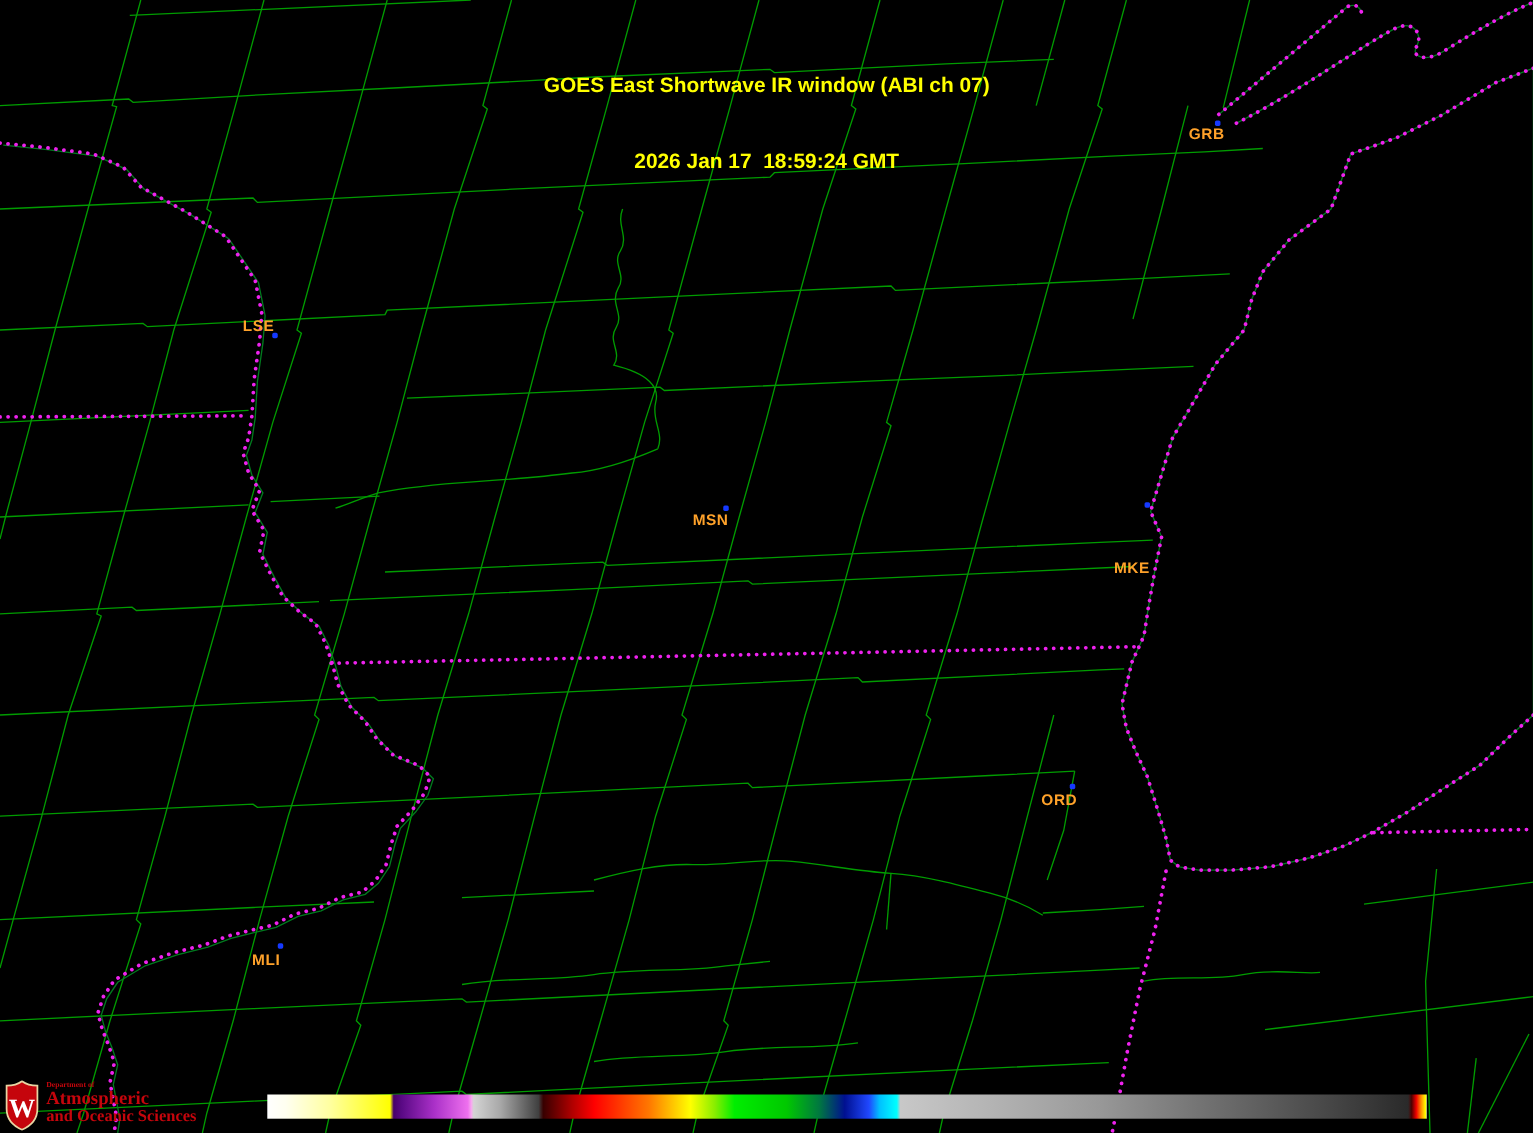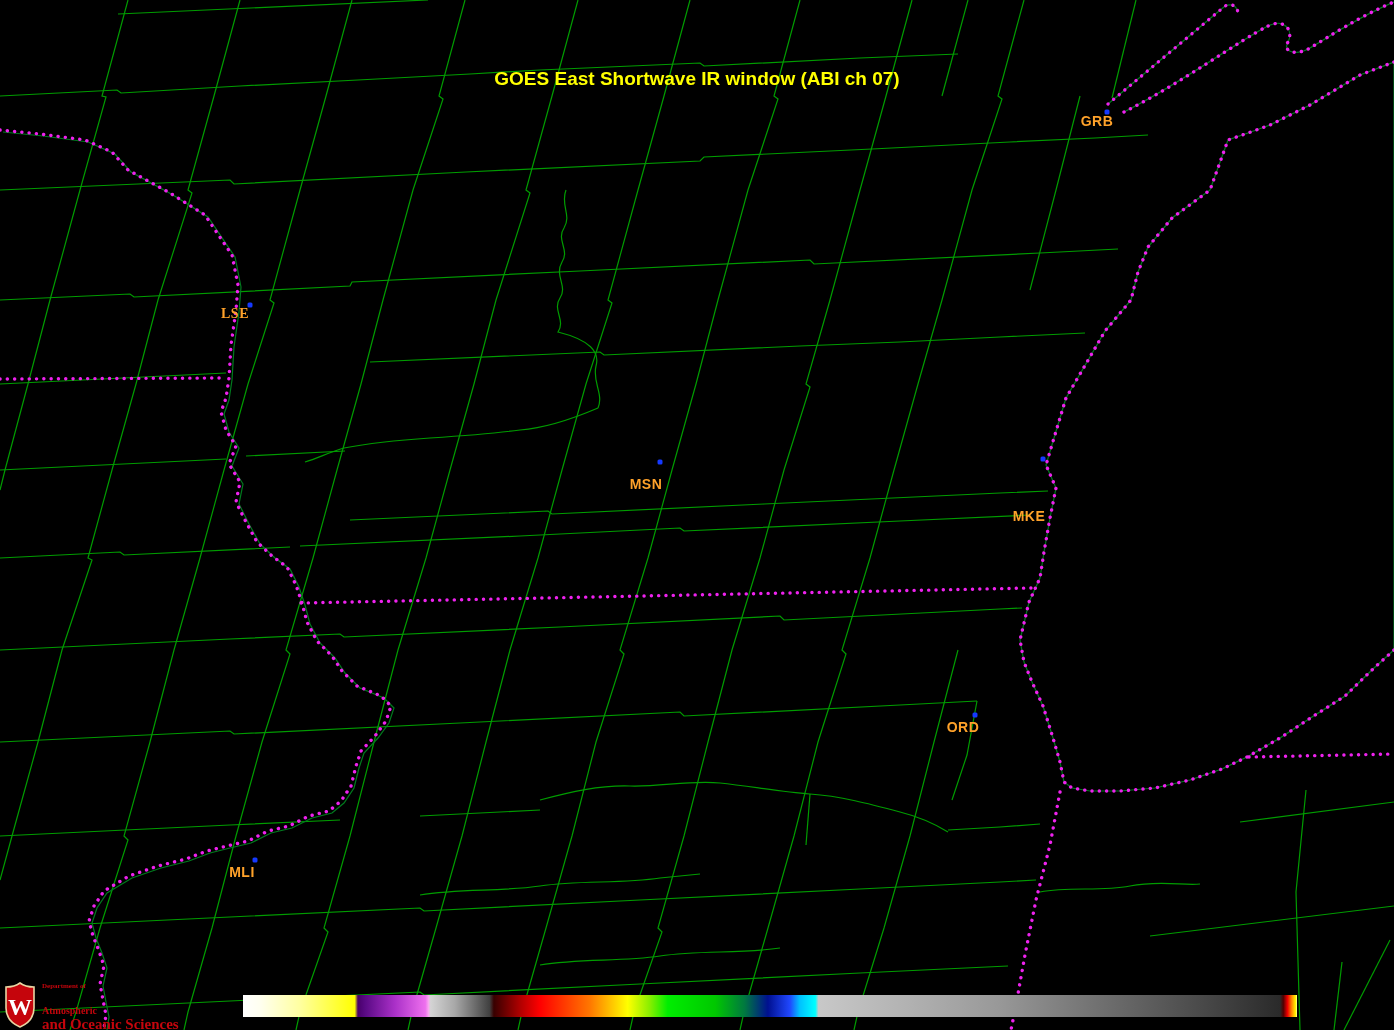--- a/index.html
+++ b/index.html
@@ -16,21 +16,21 @@
          white-space:pre;}
   .station-label{position:absolute;transform:translate(-50%,-50%);
          color:var(--station-label,#ffa22a);font-size:14px;font-weight:bold;letter-spacing:.5px;}
   .station-dot{position:absolute;width:5px;height:5px;border-radius:1.5px;
          transform:translate(-50%,-50%);background:var(--station-dot,#1539ff);}
   .colorbar{position:absolute;}
   .logo{position:absolute;left:4px;top:982px;display:flex;align-items:flex-start;}
   .logo-text{margin-left:6px;color:var(--logo-red,#c5050c);
              font-family:"Liberation Serif",serif;line-height:1.05;}
   .logo-dept{font-size:7px;font-weight:bold;margin-top:1px;}
-  .logo-l1{font-size:10px;font-weight:600;margin-top:16px;}
+  .logo-l1{font-size:17px;font-weight:600;}
   .logo-l2{font-size:15px;font-weight:600;}
 </style>
 </head>
 <body>
 
 <div class="stage">
 
   <svg class="map" width="1394" height="1030" viewBox="0 0 1394 1030">
 
     <g class="county">
@@ -99,32 +99,33 @@
       <path d="M1394,62 L1360,75 L1310,105 L1270,125 L1248,133 L1228,140 L1210,190 L1172,218 L1148,247 L1138,272 L1131,300 L1105,331 L1087,362 L1066,398 L1054,438 L1046,465 L1056,488 L1050,518 L1044,552 L1040,578 L1029,602 L1020,640 L1024,662 L1032,682 L1043,706 L1053,738 L1060,762 L1064,782 L1072,788 L1090,791 L1120,791 L1155,788 L1190,780 L1222,769 L1247,757 L1280,738 L1312,717 L1345,696 L1374,668 L1394,650"></path>
       <path d="M1108,104 L1225,6 Q1235,2 1238,12"></path>
       <path d="M1124,112 C1180,84 1240,40 1268,26 C1284,18 1294,30 1288,42 C1282,52 1296,56 1310,48 C1330,36 1360,16 1394,2"></path>
       <path d="M1060,792 L1050,845 L1036,900 L1025,955 L1016,1005 L1011,1030"></path>
       <path d="M1249,757 L1394,754"></path>
     </g>
   </svg>
 
   <div class="title">
     <div>GOES East Shortwave IR window (ABI ch 07)</div>
+    <div>2026 Jan 17  18:59:24 GMT</div>
   </div>
 
   <span class="station-dot" style="left: 1107px; top: 112px;"></span>
   <span class="station-dot" style="left: 250px; top: 305px;"></span>
   <span class="station-dot" style="left: 660px; top: 462px;"></span>
   <span class="station-dot" style="left: 1043px; top: 459px;"></span>
   <span class="station-dot" style="left: 975px; top: 715px;"></span>
   <span class="station-dot" style="left: 255px; top: 860px;"></span>
 
   <span class="station-label" style="left: 1097px; top: 121px;">GRB</span>
-  <span class="station-label" style="left: 235px; top: 314px; font-family: Liberation Serif, serif;">LSE</span>
-  <span class="station-label" style="left: 646px; top: 484px;">MSN</span>
+  <span class="station-label" style="left: 235px; top: 296px;">LSE</span>
+  <span class="station-label" style="left: 646px; top: 472px;">MSN</span>
   <span class="station-label" style="left: 1029px; top: 471px; margin-top: 45px;">MKE</span>
   <span class="station-label" style="left: 963px; top: 727px;">ORD</span>
   <span class="station-label" style="left: 242px; top: 872px;">MLI</span>
 
   <div class="colorbar" style="left: 243px; top: 995px; width: 1054px; height: 22px; background: linear-gradient(to right, rgb(255, 255, 255) 0%, rgb(255, 255, 240) 1.6%, rgb(255, 255, 160) 5.4%, rgb(255, 255, 0) 10.6%, rgb(72, 0, 106) 10.9%, rgb(90, 10, 133) 11.6%, rgb(170, 48, 200) 14.4%, rgb(238, 112, 238) 17.3%, rgb(248, 168, 240) 17.6%, rgb(212, 212, 212) 17.8%, rgb(168, 168, 168) 20.1%, rgb(64, 64, 64) 23.4%, rgb(56, 0, 0) 23.8%, rgb(176, 0, 0) 26.3%, rgb(255, 0, 0) 28.2%, rgb(255, 119, 0) 32.9%, rgb(255, 255, 0) 36.5%, rgb(136, 238, 0) 38.6%, rgb(0, 238, 0) 40.3%, rgb(0, 200, 0) 44.8%, rgb(0, 120, 64) 47.6%, rgb(0, 16, 144) 49.8%, rgb(32, 72, 255) 51.9%, rgb(0, 192, 255) 52.8%, rgb(0, 255, 255) 54.3%, rgb(200, 200, 200) 54.6%, rgb(180, 180, 180) 62.3%, rgb(152, 152, 152) 71.8%, rgb(112, 112, 112) 81.3%, rgb(74, 74, 74) 90.8%, rgb(42, 42, 42) 98.4%, rgb(80, 0, 0) 98.7%, rgb(238, 0, 0) 99.1%, rgb(255, 136, 0) 99.5%, rgb(255, 255, 0) 99.9%, rgb(255, 255, 200) 100%);"></div>
 
   <div class="logo">
     <svg width="32" height="46" viewBox="0 0 32 46">
       <path d="M16,1 C12,4 5,5 2,5 L2,26 C2,36 9,42 16,45 C23,42 30,36 30,26 L30,5 C27,5 20,4 16,1 Z" fill="#c5050c" stroke="#e8d5a3" stroke-width="1.6"></path>
       <text x="16" y="33" text-anchor="middle" font-family="Liberation Serif, serif" font-size="24" font-weight="bold" fill="#ffffff">W</text>

